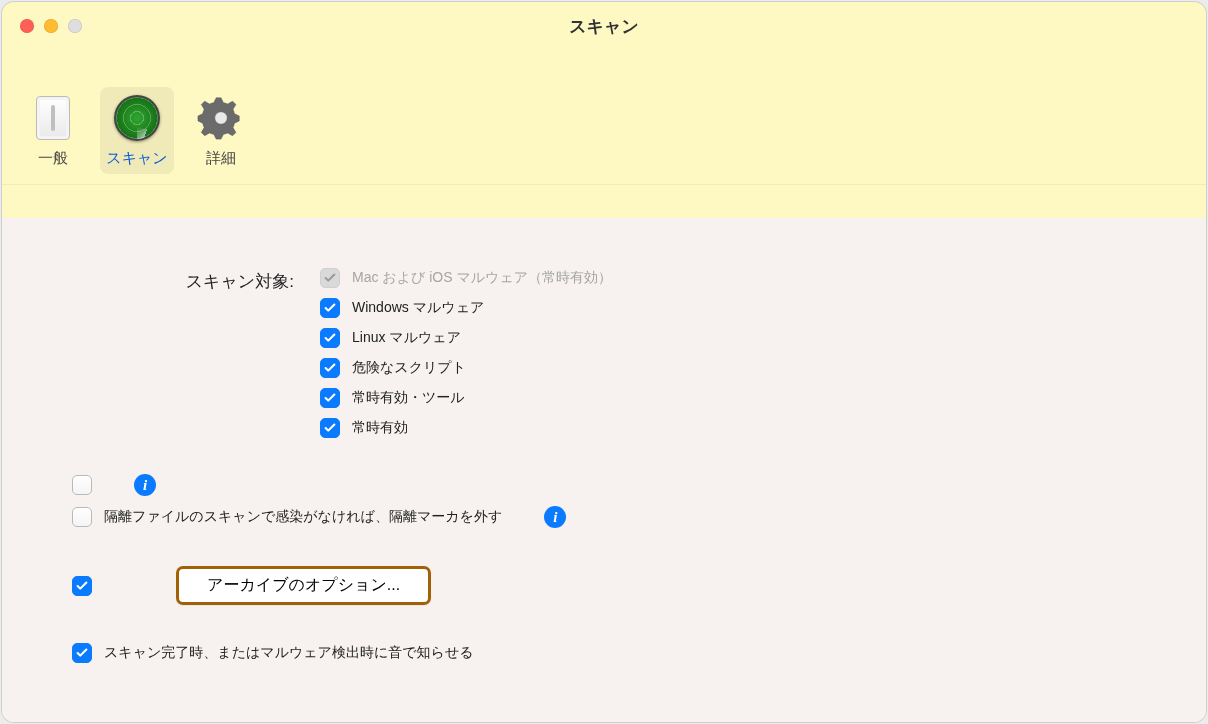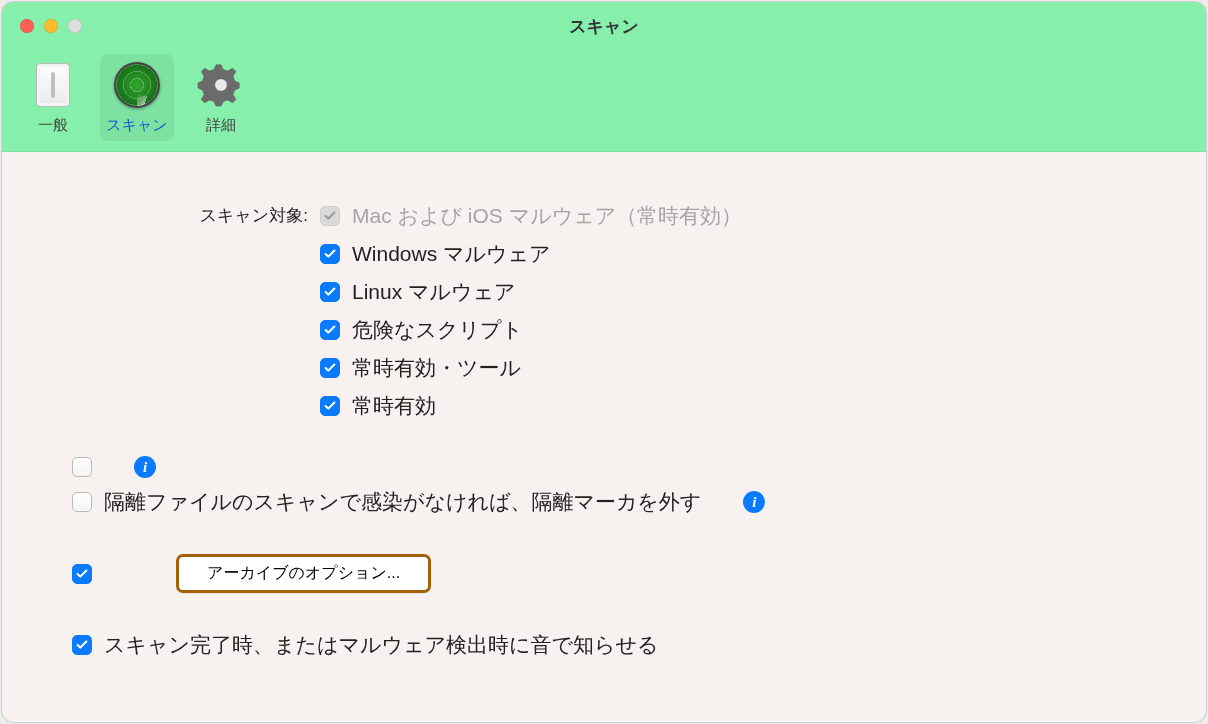--- a/index.html
+++ b/index.html
@@ -6,27 +6,28 @@
     body {
       font-family: -apple-system, BlinkMacSystemFont, "Helvetica Neue", Arial, sans-serif;
       background: #ececec;
       width: 1208px;
       height: 724px;
       overflow: hidden;
     }
     .window {
       width: 1204px;
       height: 720px;
-      background: #86efac;
+      background: #fef9c3;
       border-radius: 12px;
       margin: 2px;
       box-shadow: 0 0 0 1px rgba(0,0,0,0.12);
       overflow: hidden;
       display: flex;
       flex-direction: column;
+      gap: 33px;
     }
     .titlebar {
       height: 48px;
       display: flex;
       align-items: center;
       position: relative;
       padding-left: 18px;
     }
     .traffic-lights { display: flex; gap: 10px; }
     .tl { width: 14px; height: 14px; border-radius: 50%; }
@@ -76,21 +77,21 @@
       color: #222;
     }
     .row {
       display: flex;
       align-items: flex-start;
       margin-bottom: 6px;
     }
     .side-label {
       width: 248px;
       text-align: right;
-      padding-right: 12px;
+      padding-right: 26px;
       padding-top: 2px;
       font-size: 17px;
     }
     .opts {
       flex: 1;
       display: flex;
       flex-direction: column;
       gap: 10px;
     }
     .check-line {
@@ -114,21 +115,21 @@
       border-color: #0a7bff;
     }
     .chk.disabled {
       background: #d9d9d9;
       border-color: #cfcfcf;
     }
     .chk svg { width: 14px; height: 14px; }
     .chk.checked svg path { stroke: #fff; }
     .chk.disabled svg path { stroke: #9a9a9a; }
     .chk:not(.checked):not(.disabled) svg { display: none; }
-    .lbl { font-size: 21px; }
+    .lbl { font-size: 14px; }
     .disabled-text { color: #a5a5a5; }
 
     .info-icon {
       width: 22px; height: 22px;
       border-radius: 50%;
       background: #0a7bff;
       color: #fff;
       display: inline-flex;
       align-items: center;
       justify-content: center;

